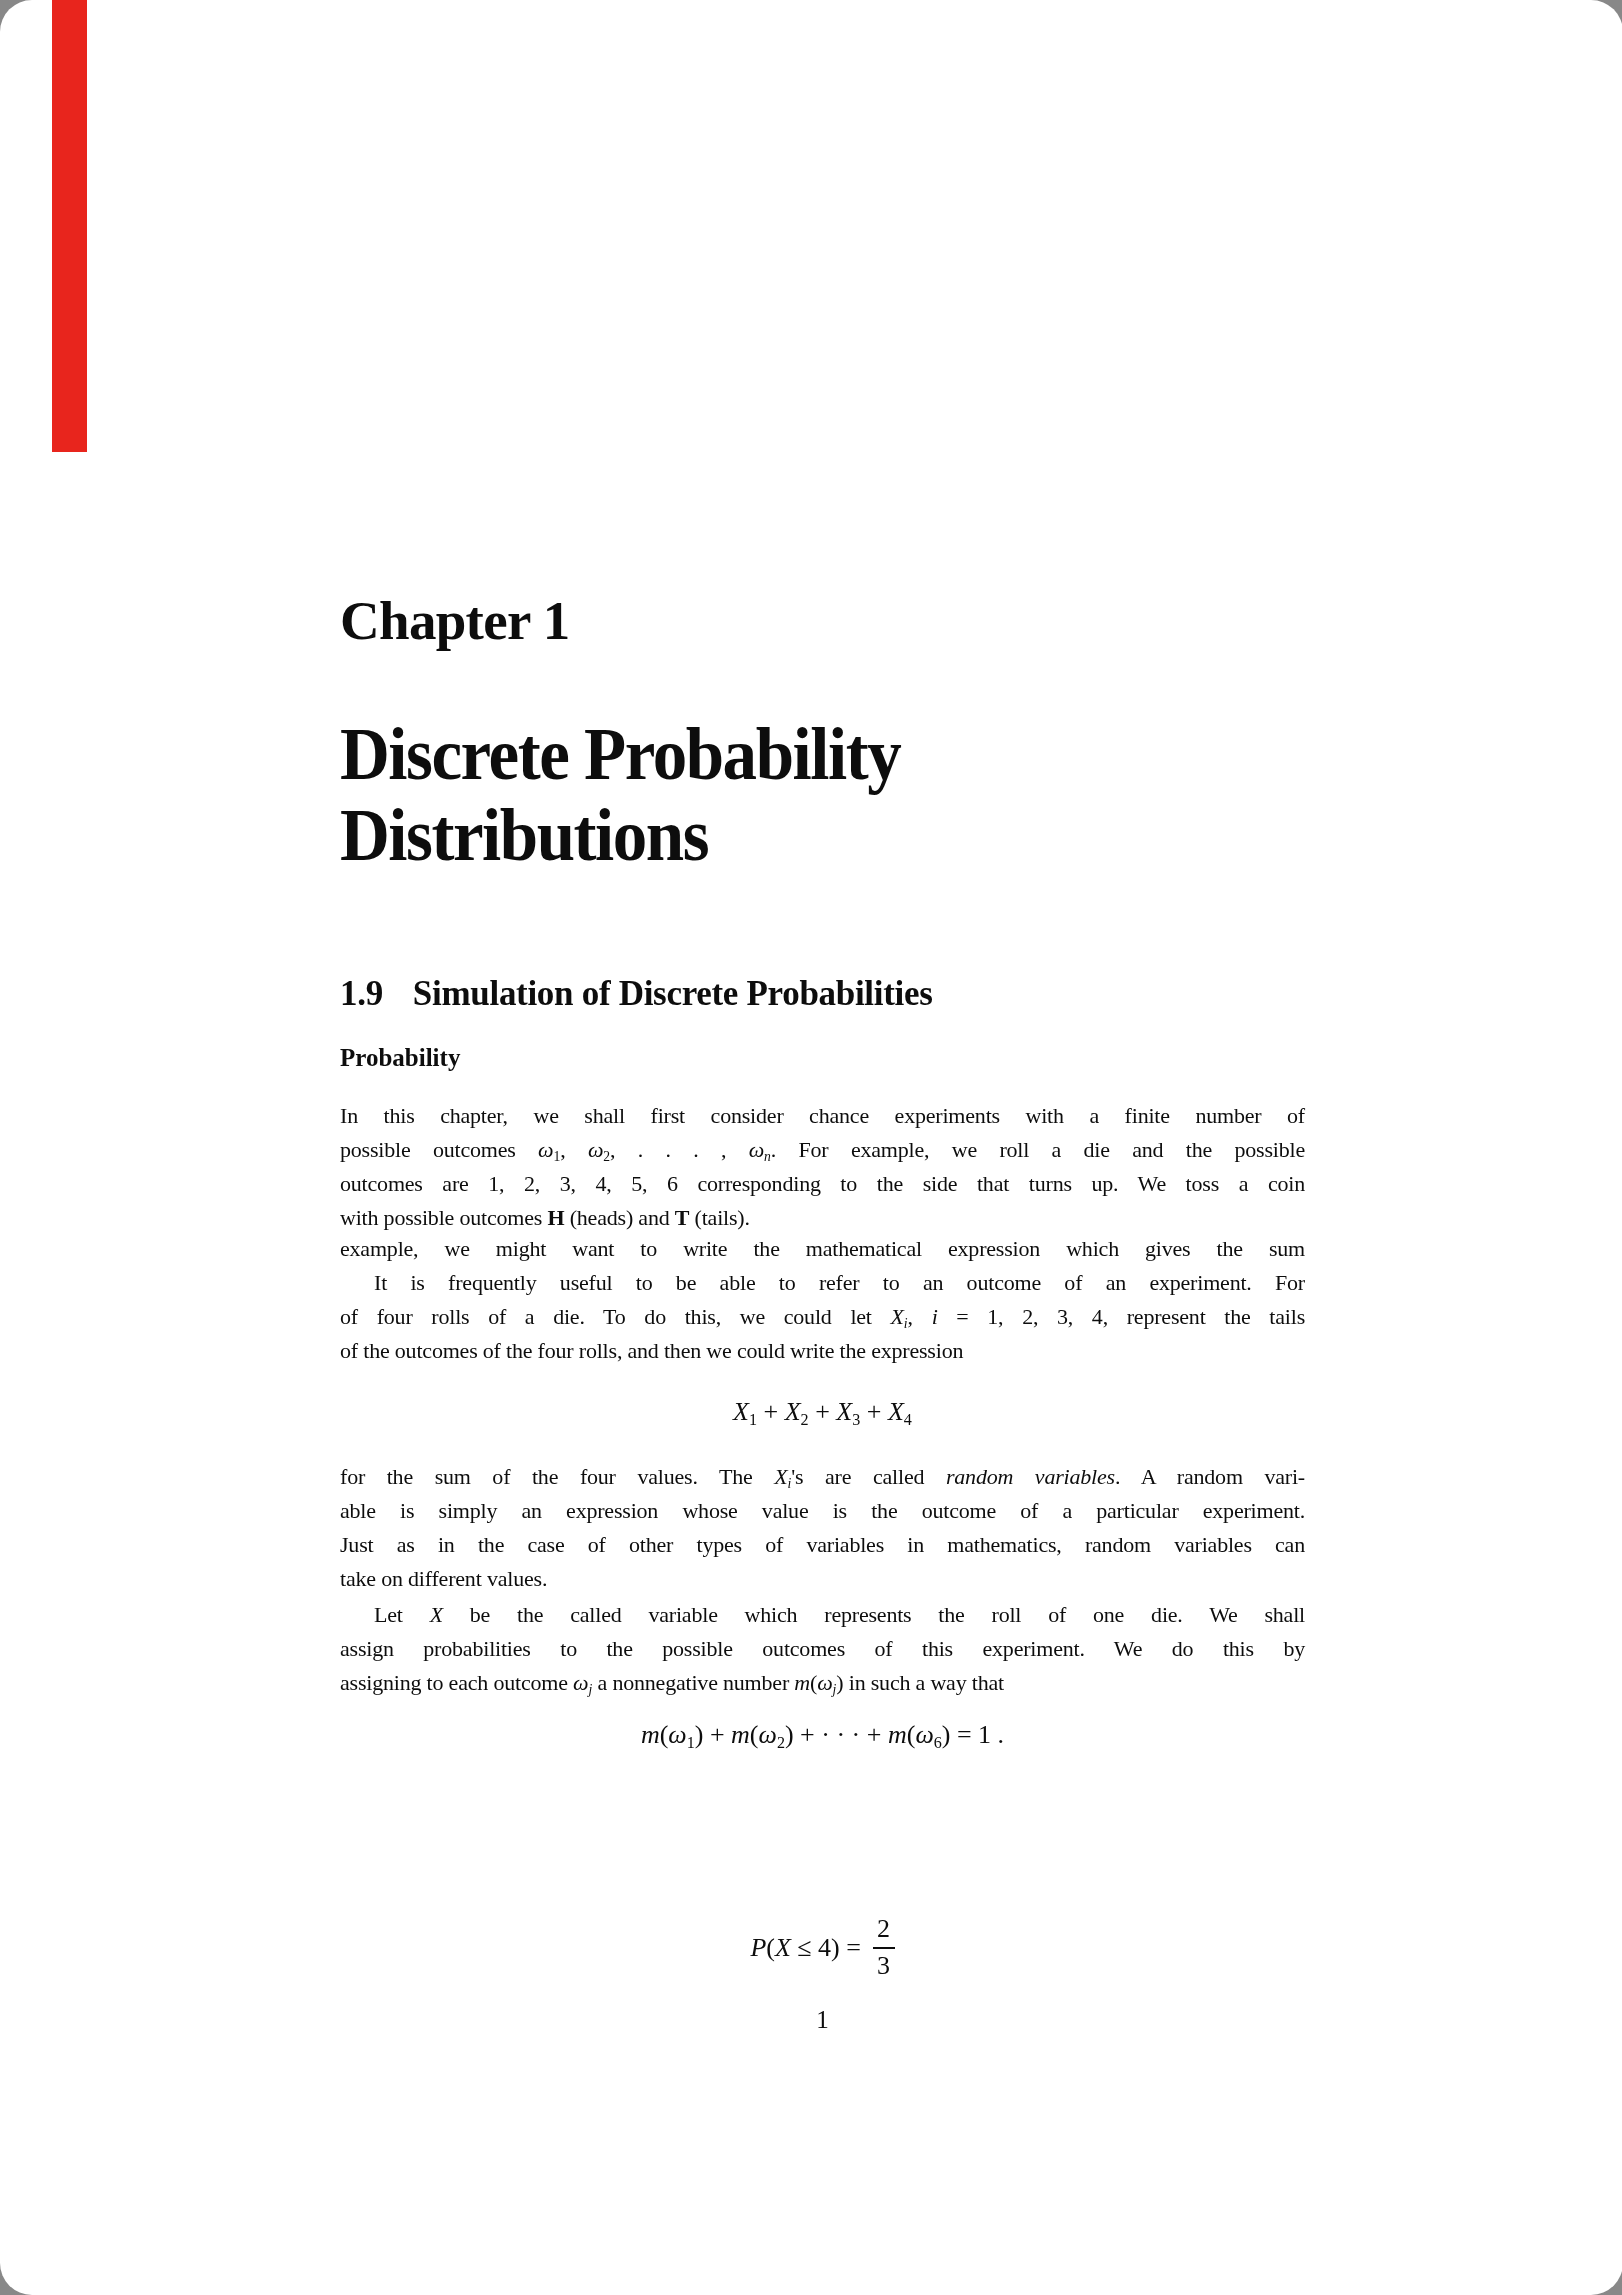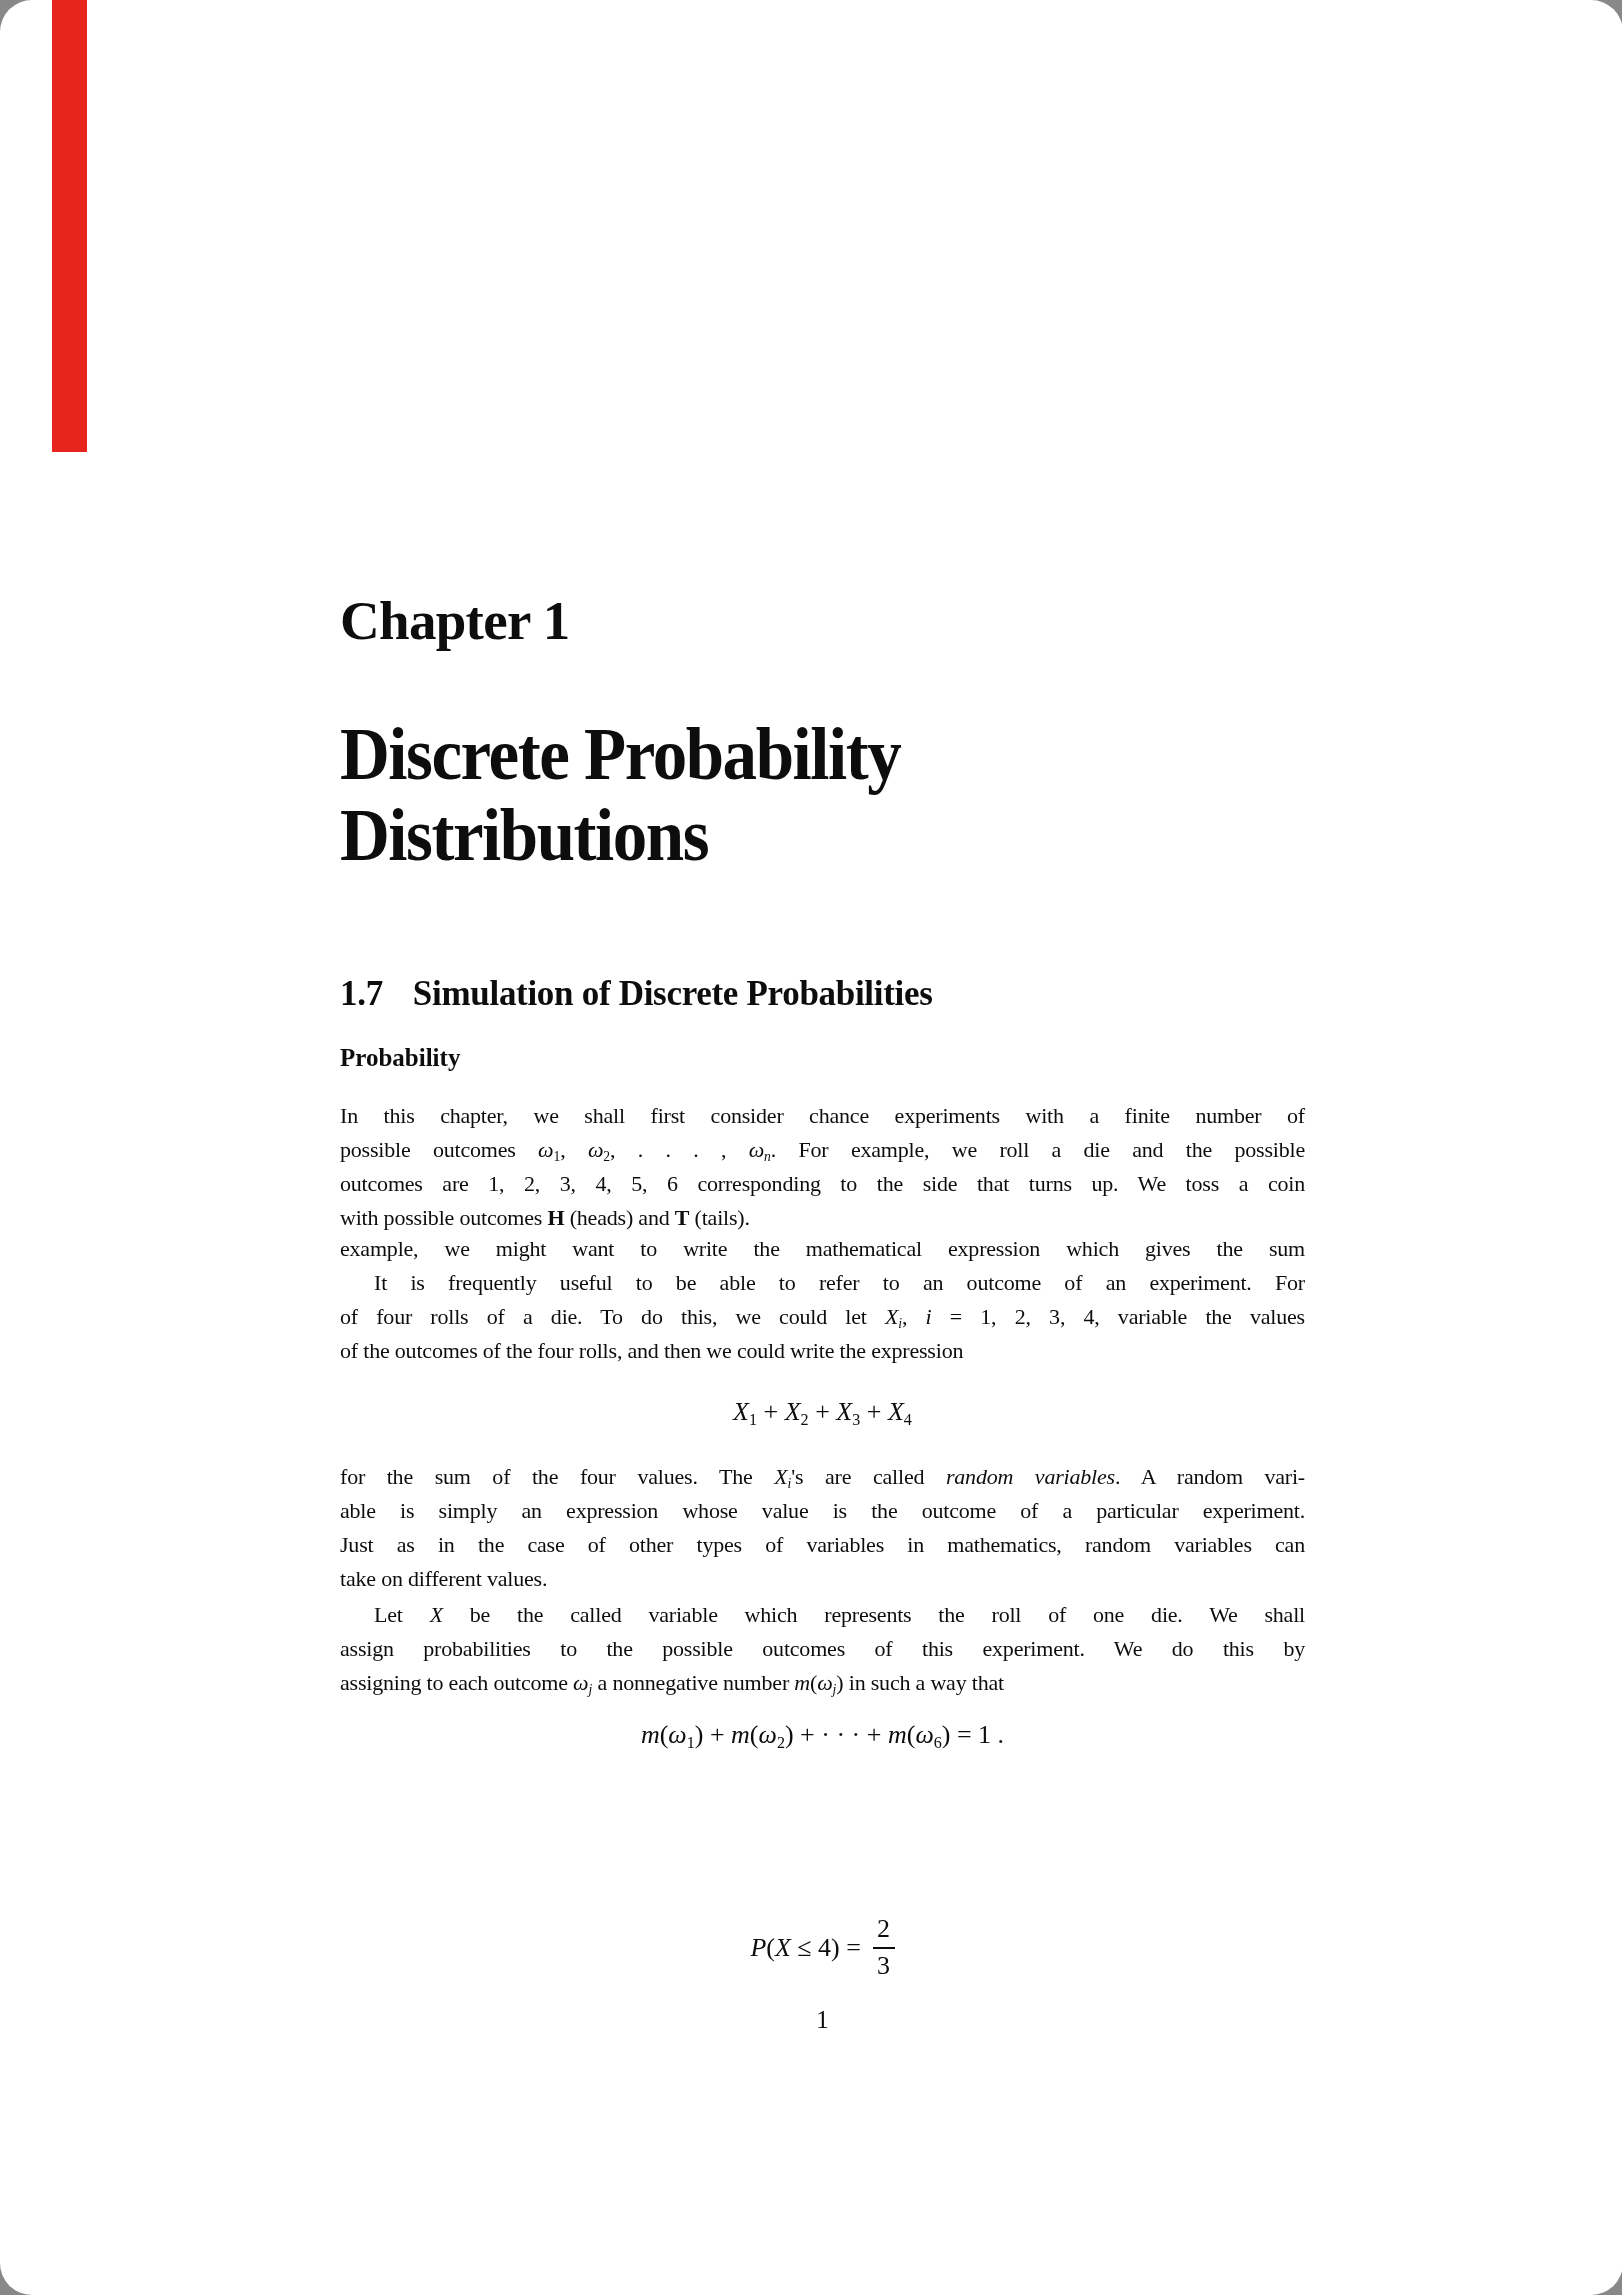--- a/index.html
+++ b/index.html
@@ -72,36 +72,36 @@
 <div class="page">
 
   <div class="ribbon" style="background: rgb(232, 37, 29);"></div>
 
   <div class="chapter-label">Chapter 1</div>
 
   <div class="book-title title-l1">Discrete Probability</div>
   <div class="book-title title-l2">Distributions</div>
 
   <div class="sec-head">
-    <span class="sec-num">1.7</span><span>Simulation of Discrete Probabilities</span>
+    <span class="sec-num">1.9</span><span>Simulation of Discrete Probabilities</span>
   </div>
 
   <div class="subsec-head">Probability</div>
 
   <div class="para" style="top:1099px">
       <div class="ln"><span>In this chapter, we shall first consider chance experiments with a finite number of</span></div>
       <div class="ln"><span>possible outcomes </span><span class="mi">ω</span><span class="sub">1</span><span>, </span><span class="mi">ω</span><span class="sub">2</span><span>, . . . , </span><span class="mi">ω</span><span class="mi sub">n</span><span>.  For example, we roll a die and the possible</span></div>
       <div class="ln"><span>outcomes are 1, 2, 3, 4, 5, 6 corresponding to the side that turns up.  We toss a coin</span></div>
       <div class="ln left"><span>with possible outcomes </span><span class="bf">H</span><span> (heads) and </span><span class="bf">T</span><span> (tails).</span></div>
     </div>
 
   <div class="para" style="top:1232px">
       <div class="ln"><span>example, we might want to write the mathematical expression which gives the sum</span></div>
       <div class="ln indent"><span>It is frequently useful to be able to refer to an outcome of an experiment.  For</span></div>
-      <div class="ln"><span>of four rolls of a die.  To do this, we could let </span><span class="mi">X</span><span class="mi sub">i</span><span>, </span><span class="mi">i</span><span> = 1, 2, 3, 4, variable the values</span></div>
+      <div class="ln"><span>of four rolls of a die.  To do this, we could let </span><span class="mi">X</span><span class="mi sub">i</span><span>, </span><span class="mi">i</span><span> = 1, 2, 3, 4, represent the tails</span></div>
       <div class="ln left"><span>of the outcomes of the four rolls, and then we could write the expression</span></div>
     </div>
 
   <div class="formula" id="f1"><span class="mi">X</span><span class="sub">1</span><span> + </span><span class="mi">X</span><span class="sub">2</span><span> + </span><span class="mi">X</span><span class="sub">3</span><span> + </span><span class="mi">X</span><span class="sub">4</span></div>
 
   <div class="para" style="top:1460px">
       <div class="ln"><span>for the sum of the four values.  The </span><span class="mi">X</span><span class="mi sub">i</span><span>'s are called </span><span class="em">random variables</span><span>.  A random vari-</span></div>
       <div class="ln"><span>able is simply an expression whose value is the outcome of a particular experiment.</span></div>
       <div class="ln"><span>Just as in the case of other types of variables in mathematics, random variables can</span></div>
       <div class="ln left"><span>take on different values.</span></div>

